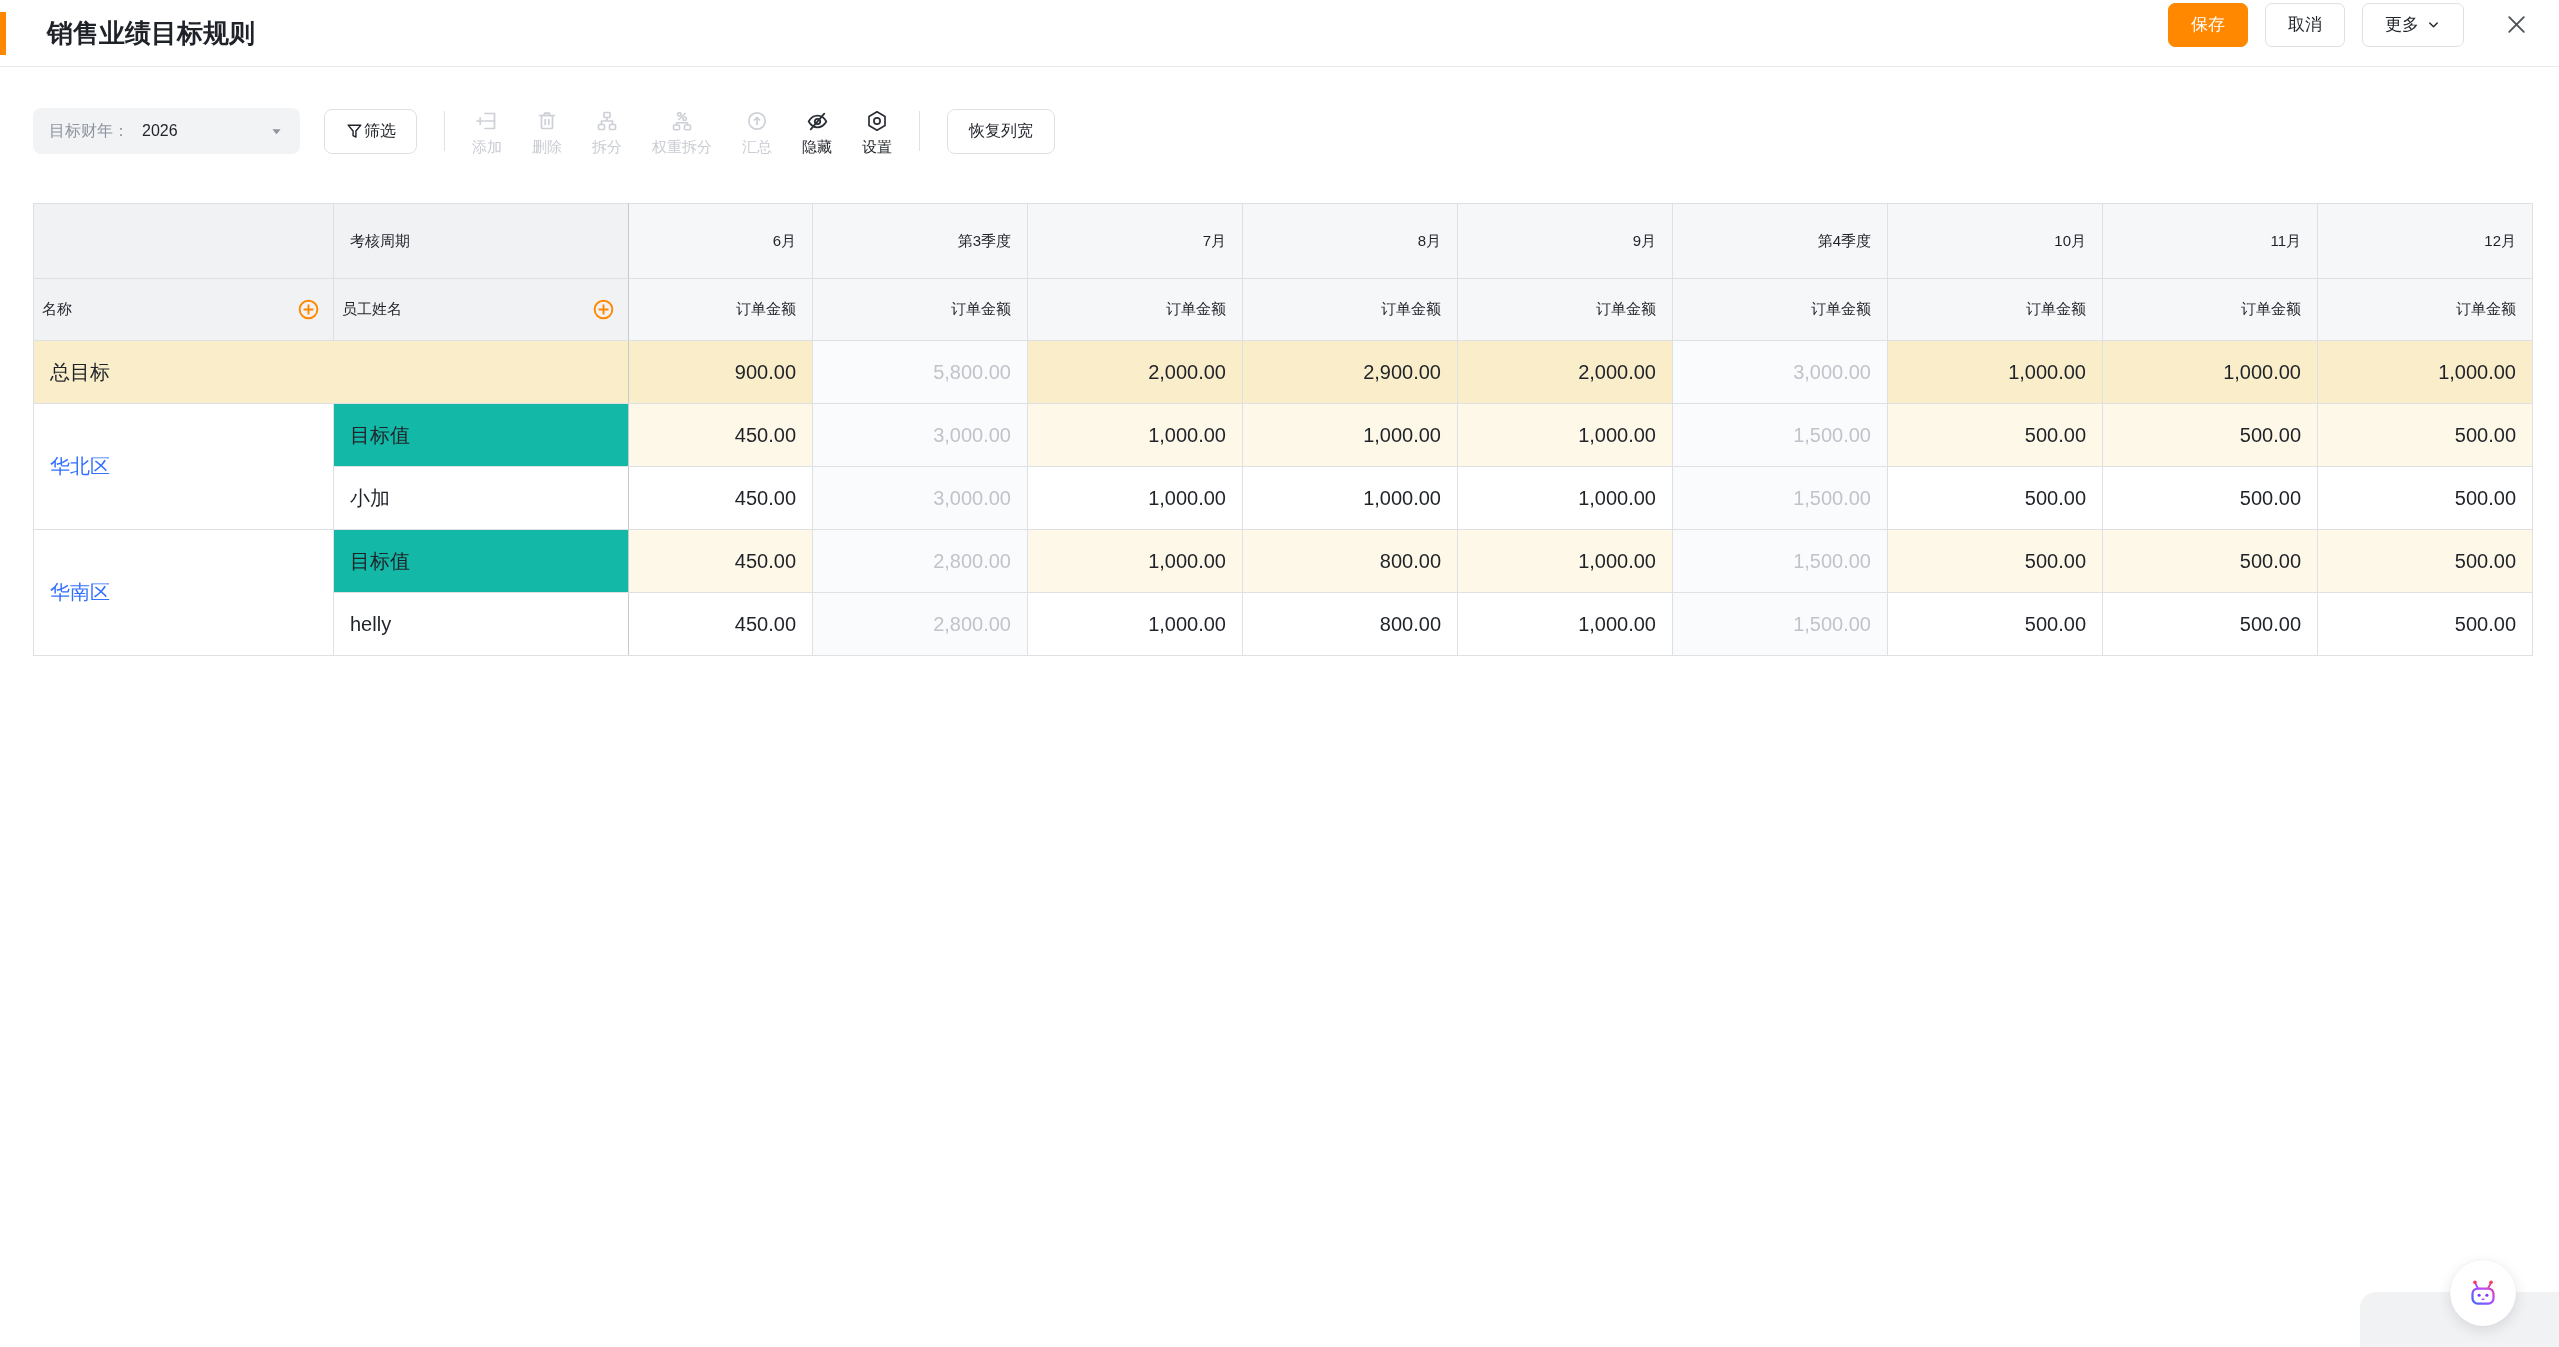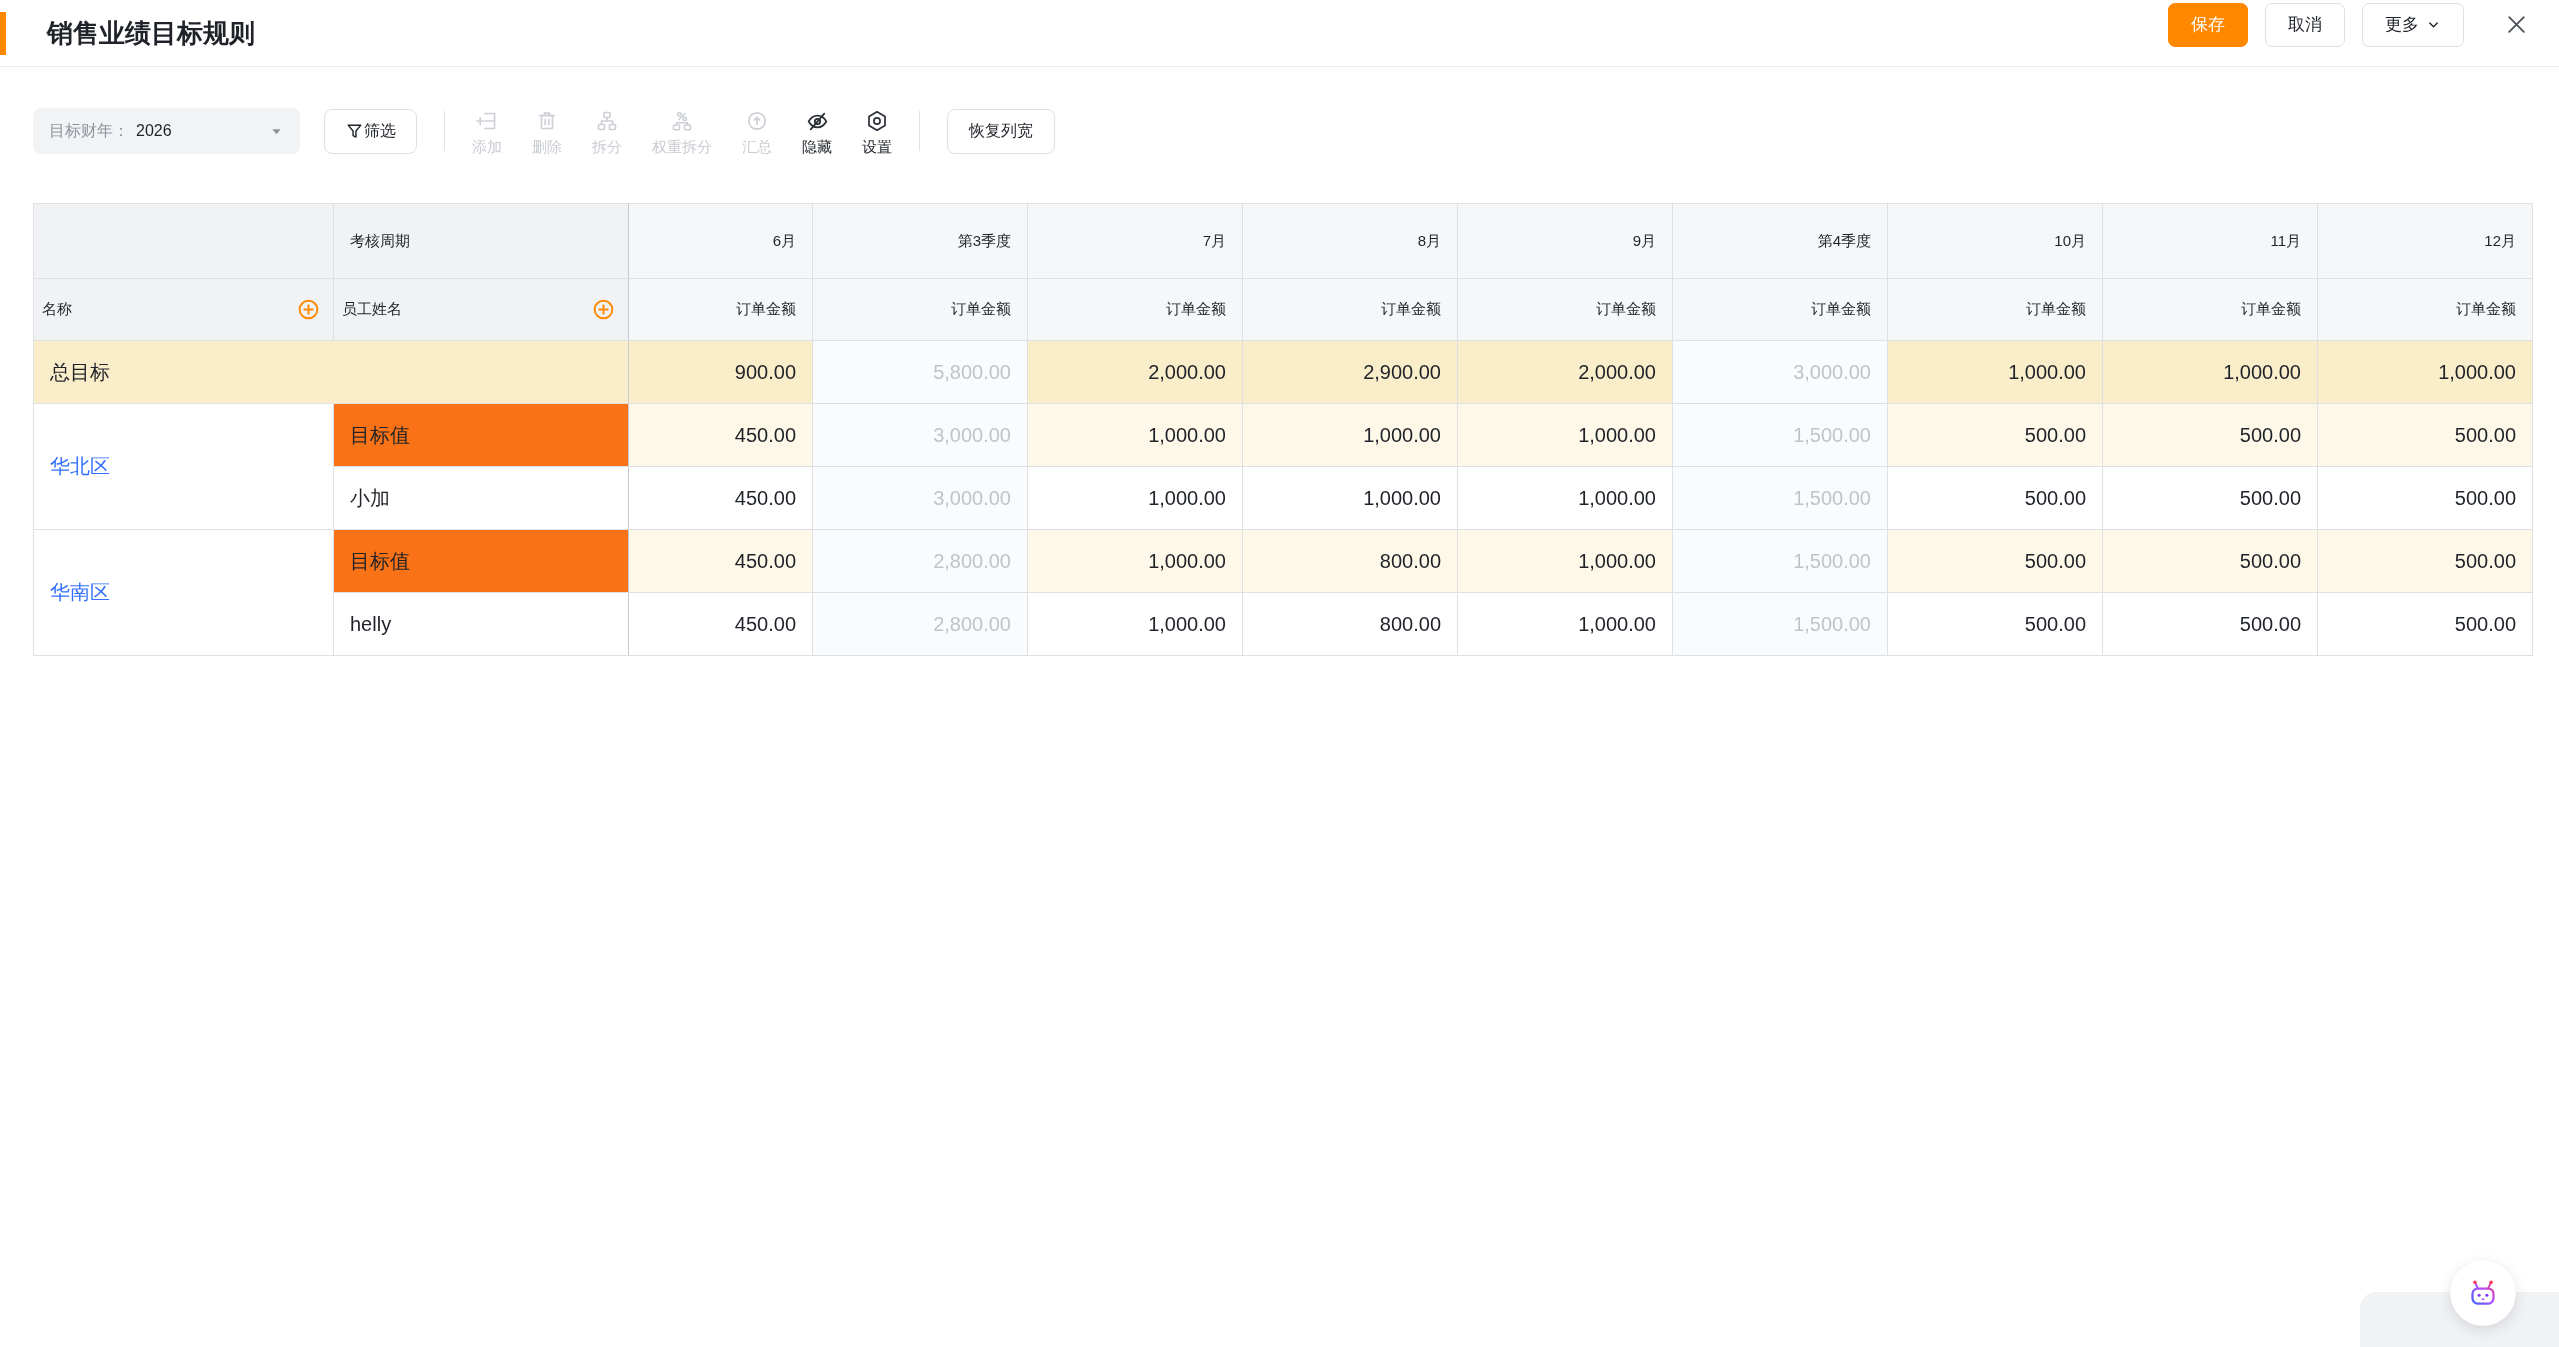--- a/index.html
+++ b/index.html
@@ -20,21 +20,21 @@
   .btn-primary { background:#FF8800; border-color:#FF8800; color:#fff; }
   .btn .chev { margin-left:7px; display:inline-flex; }
   .close-btn { width:34px; height:34px; display:flex; align-items:center; justify-content:center;
     margin-left:18px; cursor:pointer; color:#4E5359; background:none; border:none; }
 
   
   .toolbar { position:absolute; top:107px; left:33px; height:48px; display:flex; align-items:center; }
   .fy-select { width:267px; height:46px; background:#F2F3F5; border-radius:8px;
     display:flex; align-items:center; padding:0 16px; cursor:pointer; font-size:16px;justify-content:flex-end; }
   .fy-select .fy-label { color:#8F959E; }
-  .fy-select .fy-value { color:#1F2329; margin-left:7px; }
+  .fy-select .fy-value { color:#1F2329; margin-left:13px; }
   .fy-select .caret { margin-left:auto; display:flex; }
   .filter-btn { margin-left:24px; height:45px; border:1px solid #DEE0E3; border-radius:8px;
     background:#fff; display:inline-flex; align-items:center; padding:0 20px;
     font-size:16px; color:#1F2329; cursor:pointer; }
   .tb-divider { width:1px; height:40px; background:#DFE1E5; margin:0 27px; }
   .tools { display:flex; align-items:flex-start; gap:30px; }
   .tool { display:flex; flex-direction:column; align-items:center; gap:5px; cursor:pointer;
     font-size:15px; line-height:1; }
   .tool.disabled { color:#C9CCD2; cursor:default; }
   .tool.enabled { color:#1F2329; }
@@ -54,21 +54,21 @@
   th.h-left { background:#F1F2F4; text-align:left; padding-left:16px; color:#1F2329; }
   th.h-period { background:#F6F7F9; text-align:right; padding-right:16px; color:#1F2329; }
   th.h-name { background:#F1F2F4; padding:0; }
   .h-flex { display:flex; align-items:center; justify-content:space-between; padding:0 13px 0 8px; }
   .plus-btn { width:24px; height:24px; display:flex; align-items:center; justify-content:center;
     cursor:pointer; background:none; border:none; padding:0; }
   td.v { text-align:right; padding-right:16px; }
   td.name-total { background:#FAEDCA; text-align:left; padding-left:16px; }
   td.region { background:#fff; text-align:left; padding-left:16px; color:#3370FF; cursor:pointer; }
   td.emp { text-align:left; padding-left:16px; background:#fff; }
-  td.emp.target { background:#f97316; }
+  td.emp.target { background:#14b8a6; }
   td.v.rt-total { background:#FAEDCA; }
   td.v.rt-target { background:#FEF8E8; }
   td.v.rt-member { background:#fff; }
   td.v.computed { background:#FAFBFC; color:#C0C4CA; }
   .fe { border-right:1px solid #C6C9CE; }
 
   
   .corner-panel { position:absolute; left:2360px; top:1292px; width:199px; height:55px;
     background:#F1F2F4; border-top-left-radius:16px; }
   .assistant-btn { position:absolute; left:2450px; top:1260px; width:66px; height:66px;

